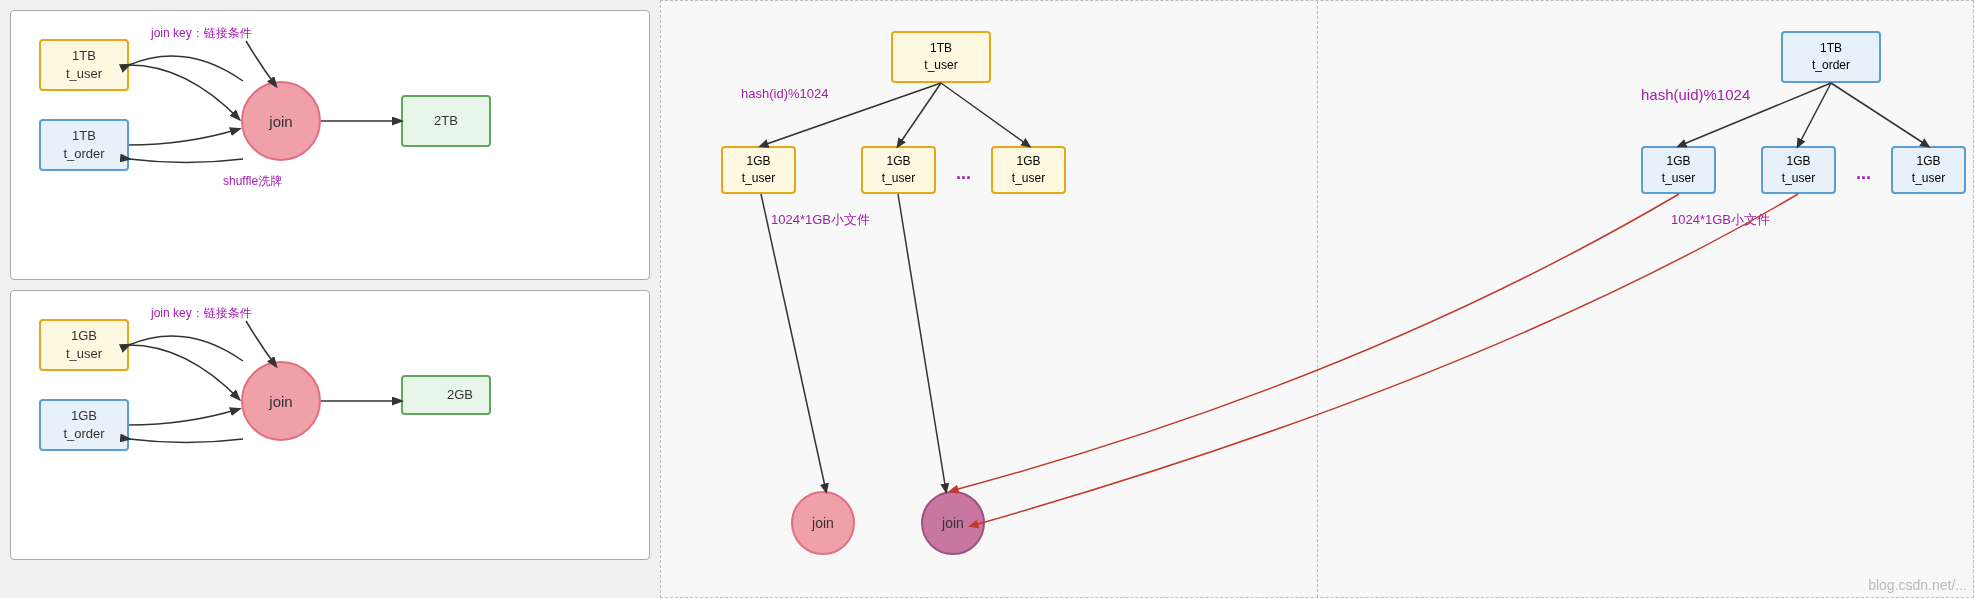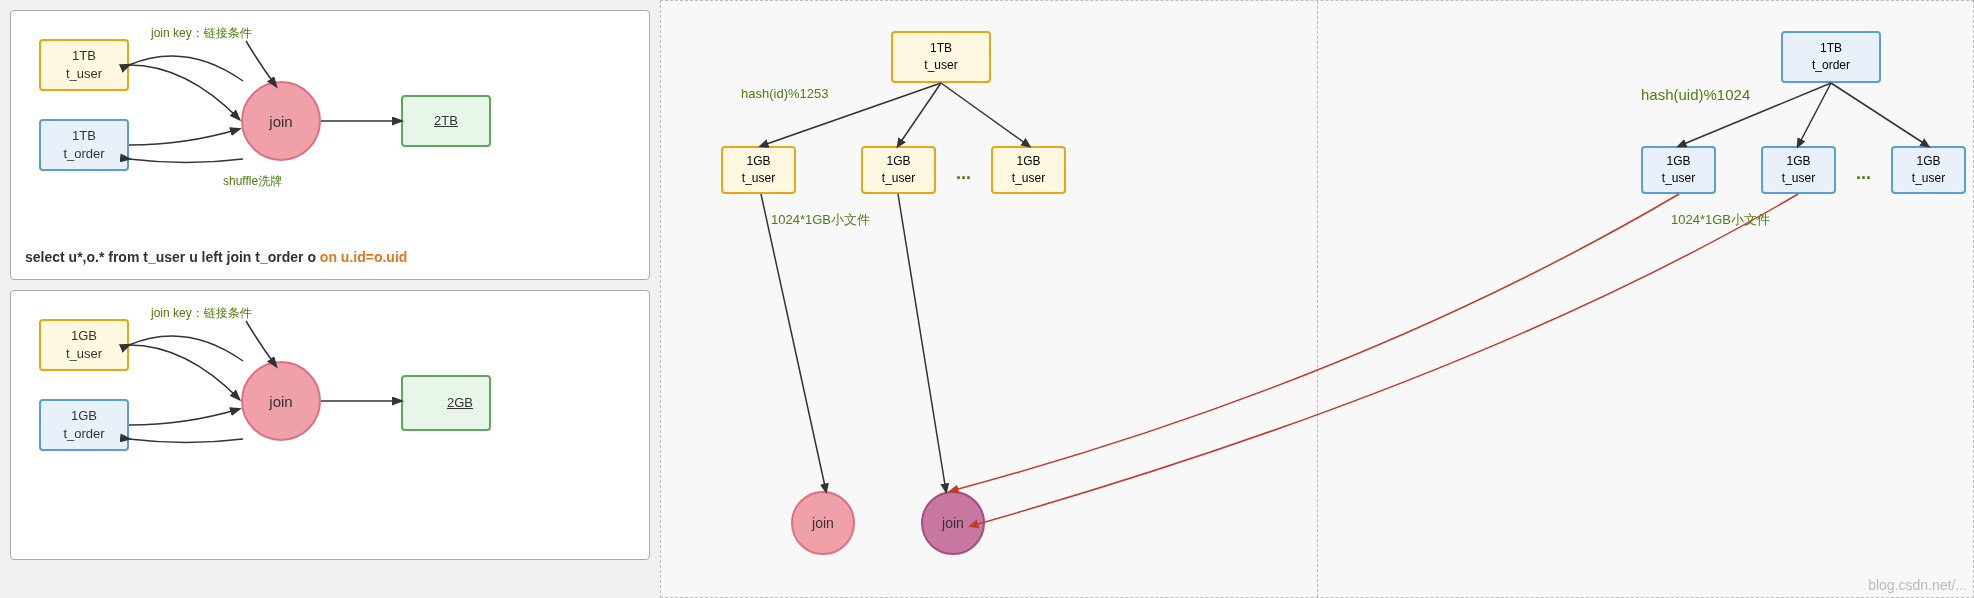--- a/index.html
+++ b/index.html
@@ -72,21 +72,20 @@
     .node-blue {
       border: 2px solid #5a9fd4;
       background: #e8f0fa;
       color: #333;
     }
 
     .node-green {
       border: 2px solid #5da85d;
       background: #e8f5e9;
       color: #333;
-      text-decoration: underline;
     }
 
     .node-circle {
       position: absolute;
       border-radius: 50%;
       background: #f0a0a8;
       border: 2px solid #e07080;
       display: flex;
       align-items: center;
       justify-content: center;
@@ -105,21 +104,21 @@
     }
 
     .sql-highlight {
       color: #e07820;
     }
 
     
     .anno-text {
       position: absolute;
       font-size: 12px;
-      color: #4d7c0f;
+      color: #a21caf;
     }
 
     
     .rnode-orange {
       position: absolute;
       border: 2px solid #e6a817;
       background: #fff8e1;
       border-radius: 4px;
       display: flex;
       flex-direction: column;
@@ -227,40 +226,36 @@
       <defs>
         <marker id="arr" markerWidth="8" markerHeight="8" refX="6" refY="3" orient="auto">
           <path d="M0,0 L0,6 L8,3 z" fill="#333"></path>
         </marker>
         <marker id="arr2" markerWidth="8" markerHeight="8" refX="2" refY="3" orient="auto">
           <path d="M8,0 L8,6 L0,3 z" fill="#333"></path>
         </marker>
       </defs>
     </svg>
 
-    <div class="sql-text">
-      <span>select u*,o.* from t_user u left join t_order o</span>
-      <span class="sql-highlight">on u.id=o.uid</span>
-    </div>
   </div>
 
   <div class="diagram-box-bottom">
 
     <div class="node-box node-orange" style="width:90px;height:52px;top:28px;left:28px;">
       <span>1GB</span>
       <span>t_user</span>
     </div>
     <div class="node-box node-blue" style="width:90px;height:52px;top:108px;left:28px;">
       <span>1GB</span>
       <span>t_order</span>
     </div>
     <div class="node-circle" style="width:80px;height:80px;top:70px;left:230px;">
       <span>join</span>
     </div>
-    <div class="node-box node-green" style="width:90px;height:56px;top:84px;left:390px;padding-left:28px;">
+    <div class="node-box node-green" style="width:90px;height:40px;top:84px;left:390px;padding-left:28px;">
       <span>2GB</span>
     </div>
 
     <div class="anno-text" style="top:14px;left:140px;">join key：链接条件</div>
 
     <svg class="arrows">
       <path d="M 235,30 Q 250,55 265,75" stroke="#333" stroke-width="1.5" fill="none" marker-end="url(#arr3)"></path>
       <path d="M 118,54 Q 175,54 228,108" stroke="#333" stroke-width="1.5" fill="none" marker-end="url(#arr3)"></path>
       <path d="M 118,134 Q 175,134 228,118" stroke="#333" stroke-width="1.5" fill="none" marker-end="url(#arr3)"></path>
       <path d="M 232,70 Q 175,30 118,54" stroke="#333" stroke-width="1.5" fill="none" marker-end="url(#arr4)"></path>
@@ -281,21 +276,21 @@
 
 <div class="right-panel">
 
   <div class="dashed-divider" style="left:50%;"></div>
 
   <div class="rnode-orange" style="width:100px;height:52px;top:30px;left:230px;">
     <span>1TB</span>
     <span>t_user</span>
   </div>
 
-  <div class="anno-text" style="top:85px;left:80px;font-size:13px;">hash(id)%1253</div>
+  <div class="anno-text" style="top:85px;left:80px;font-size:13px;">hash(id)%1024</div>
 
   <div class="rnode-orange" style="width:75px;height:48px;top:145px;left:60px;">
     <span>1GB</span>
     <span>t_user</span>
   </div>
   <div class="rnode-orange" style="width:75px;height:48px;top:145px;left:200px;">
     <span>1GB</span>
     <span>t_user</span>
   </div>
   <div class="anno-text" style="top:162px;left:295px;font-size:18px;font-weight:bold;">...</div>

